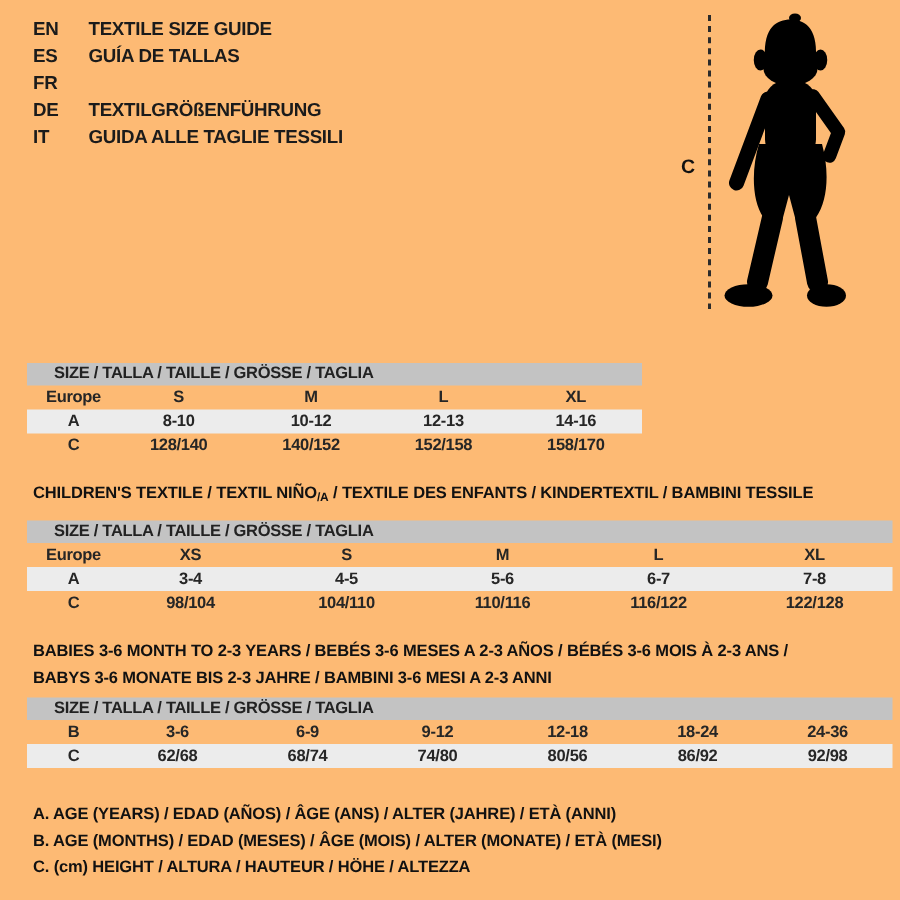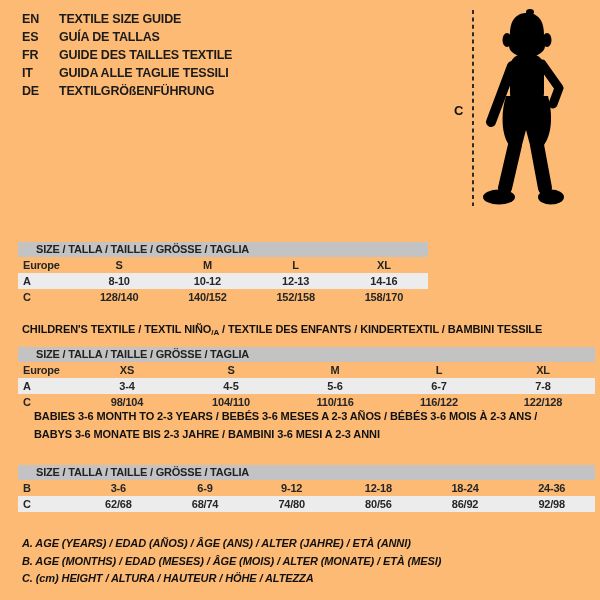--- a/index.html
+++ b/index.html
@@ -13,62 +13,61 @@
 
   
   .figure-area{position:absolute;left:450px;top:0;width:150px;height:215px;}
   .figure-area svg{position:absolute;left:0;top:0;}
   .c-label{position:absolute;left:4px;top:103px;font-size:13px;font-weight:700;color:#111;}
 
   
   .sec-title{position:absolute;font-size:11px;font-weight:700;letter-spacing:-0.1px;color:#111;white-space:nowrap;}
   #junior-title{left:22px;top:220px;}
   #children-title{left:22px;top:323px;}
-  #babies-title{left:22px;top:408px;line-height:17.5px;margin-left:12px;}
+  #babies-title{left:22px;top:426px;line-height:17.5px;}
   .subscript{font-size:8px;vertical-align:-2px;}
 
   
   .size-table{position:absolute;font-size:11px;font-weight:700;letter-spacing:-0.2px;color:#262626;}
   .size-table .thead{background:var(--bar,#c3c3c3);height:15px;line-height:15px;padding-left:18px;color:#222;}
   .trow{display:flex;height:16px;line-height:16px;}
   .trow.alt{background:var(--alt,#ececec);}
-  .tlabel{width:57px;padding-left:5px;box-sizing:border-box;}
+  .tlabel{width:57px;padding-left:5px;box-sizing:border-box;text-align:center;}
   .tcell{flex:1;text-align:center;}
   #junior-table{left:18px;top:242px;width:410px;}
   #children-table{left:18px;top:347px;width:577px;}
   #babies-table{left:18px;top:465px;width:577px;}
 
   
-  .legend{position:absolute;left:22px;top:535px;font-size:11px;font-weight:700;line-height:17.5px;letter-spacing:-0.1px;color:#111;font-style:italic;}
+  .legend{position:absolute;left:22px;top:535px;font-size:11px;font-weight:700;line-height:17.5px;letter-spacing:-0.1px;color:#111;}
 </style>
 </head>
 <body>
 
 <div class="page">
 
   <div class="lang-list">
     <div class="lang-row">
       <span class="lang-code">EN</span>
       <span class="lang-label">TEXTILE SIZE GUIDE</span>
     </div>
     <div class="lang-row">
       <span class="lang-code">ES</span>
       <span class="lang-label">GUÍA DE TALLAS</span>
     </div>
     <div class="lang-row">
       <span class="lang-code">FR</span>
-      <span class="lang-label">GUIDE DES TAILLES TEXTILE</span>
+    </div>
+    <div class="lang-row">
+      <span class="lang-code">DE</span>
+      <span class="lang-label">TEXTILGRÖßENFÜHRUNG</span>
     </div>
     <div class="lang-row">
       <span class="lang-code">IT</span>
       <span class="lang-label">GUIDA ALLE TAGLIE TESSILI</span>
-    </div>
-    <div class="lang-row">
-      <span class="lang-code">DE</span>
-      <span class="lang-label">TEXTILGRÖßENFÜHRUNG</span>
     </div>
   </div>
 
   <div class="figure-area">
     <svg width="150" height="215" viewBox="0 0 150 215">
       <line x1="23" y1="10" x2="23" y2="206" stroke="#2b2b2b" stroke-width="2" stroke-dasharray="4 3.4"></line>
       <g transform="translate(32,4)" fill="#000" stroke="#000">
         <ellipse cx="48" cy="8" rx="4" ry="3" stroke="none"></ellipse>
         <path stroke="none" d="M28,34 C27,14 36,9 45,9 C54,9 63,14 62,34 C62,44 56,52 45,52 C34,52 28,44 28,34 Z"></path>
         <ellipse cx="45" cy="42" rx="18" ry="11" stroke="none"></ellipse>

